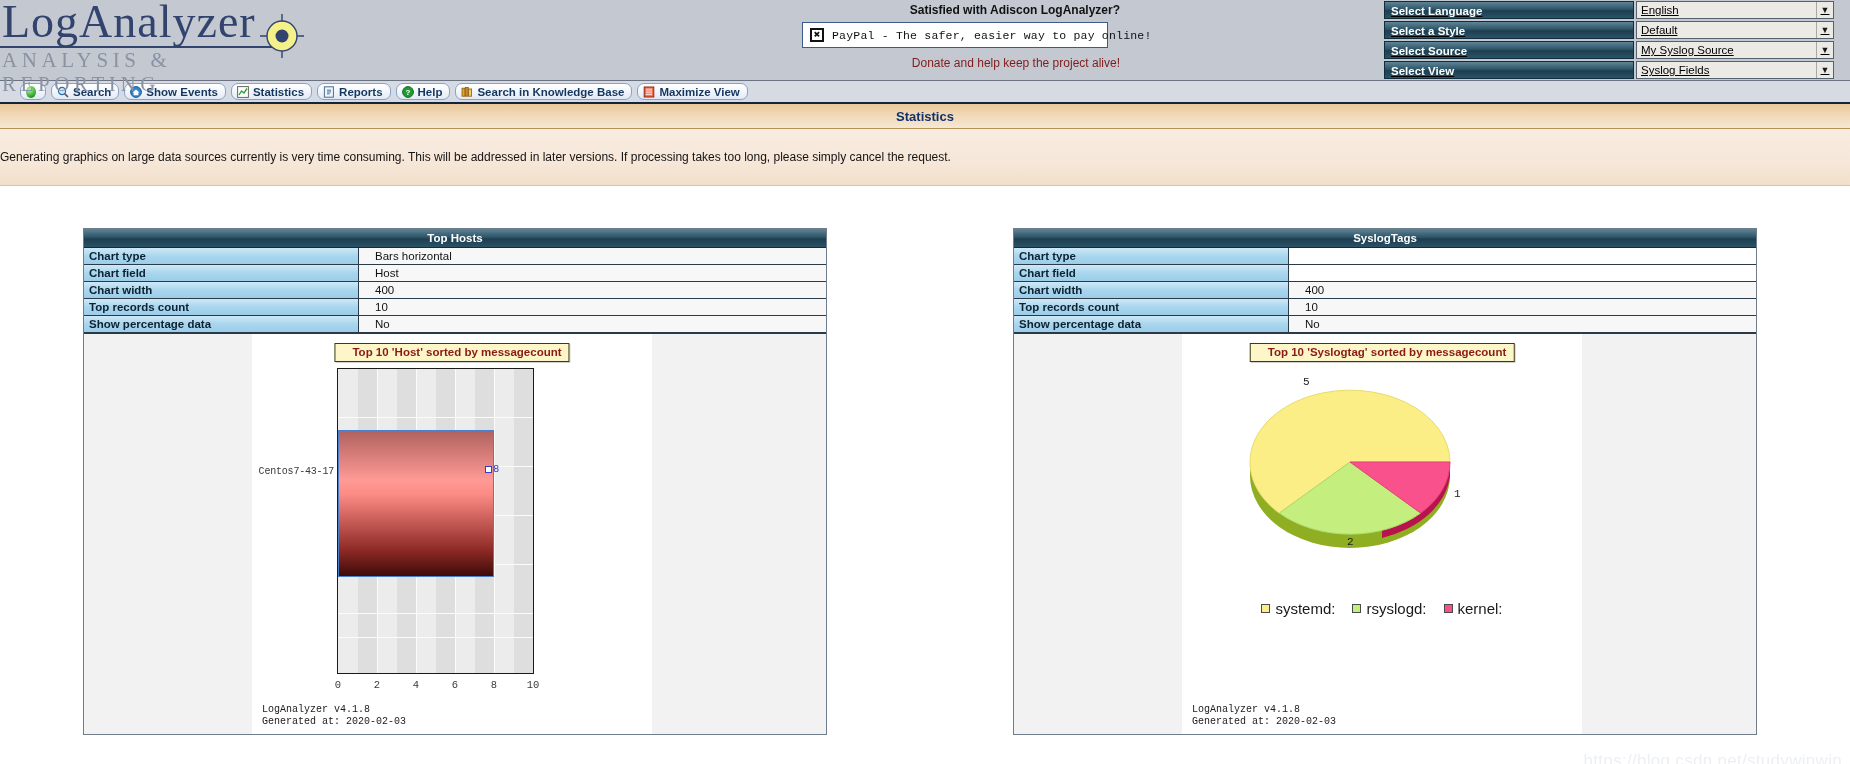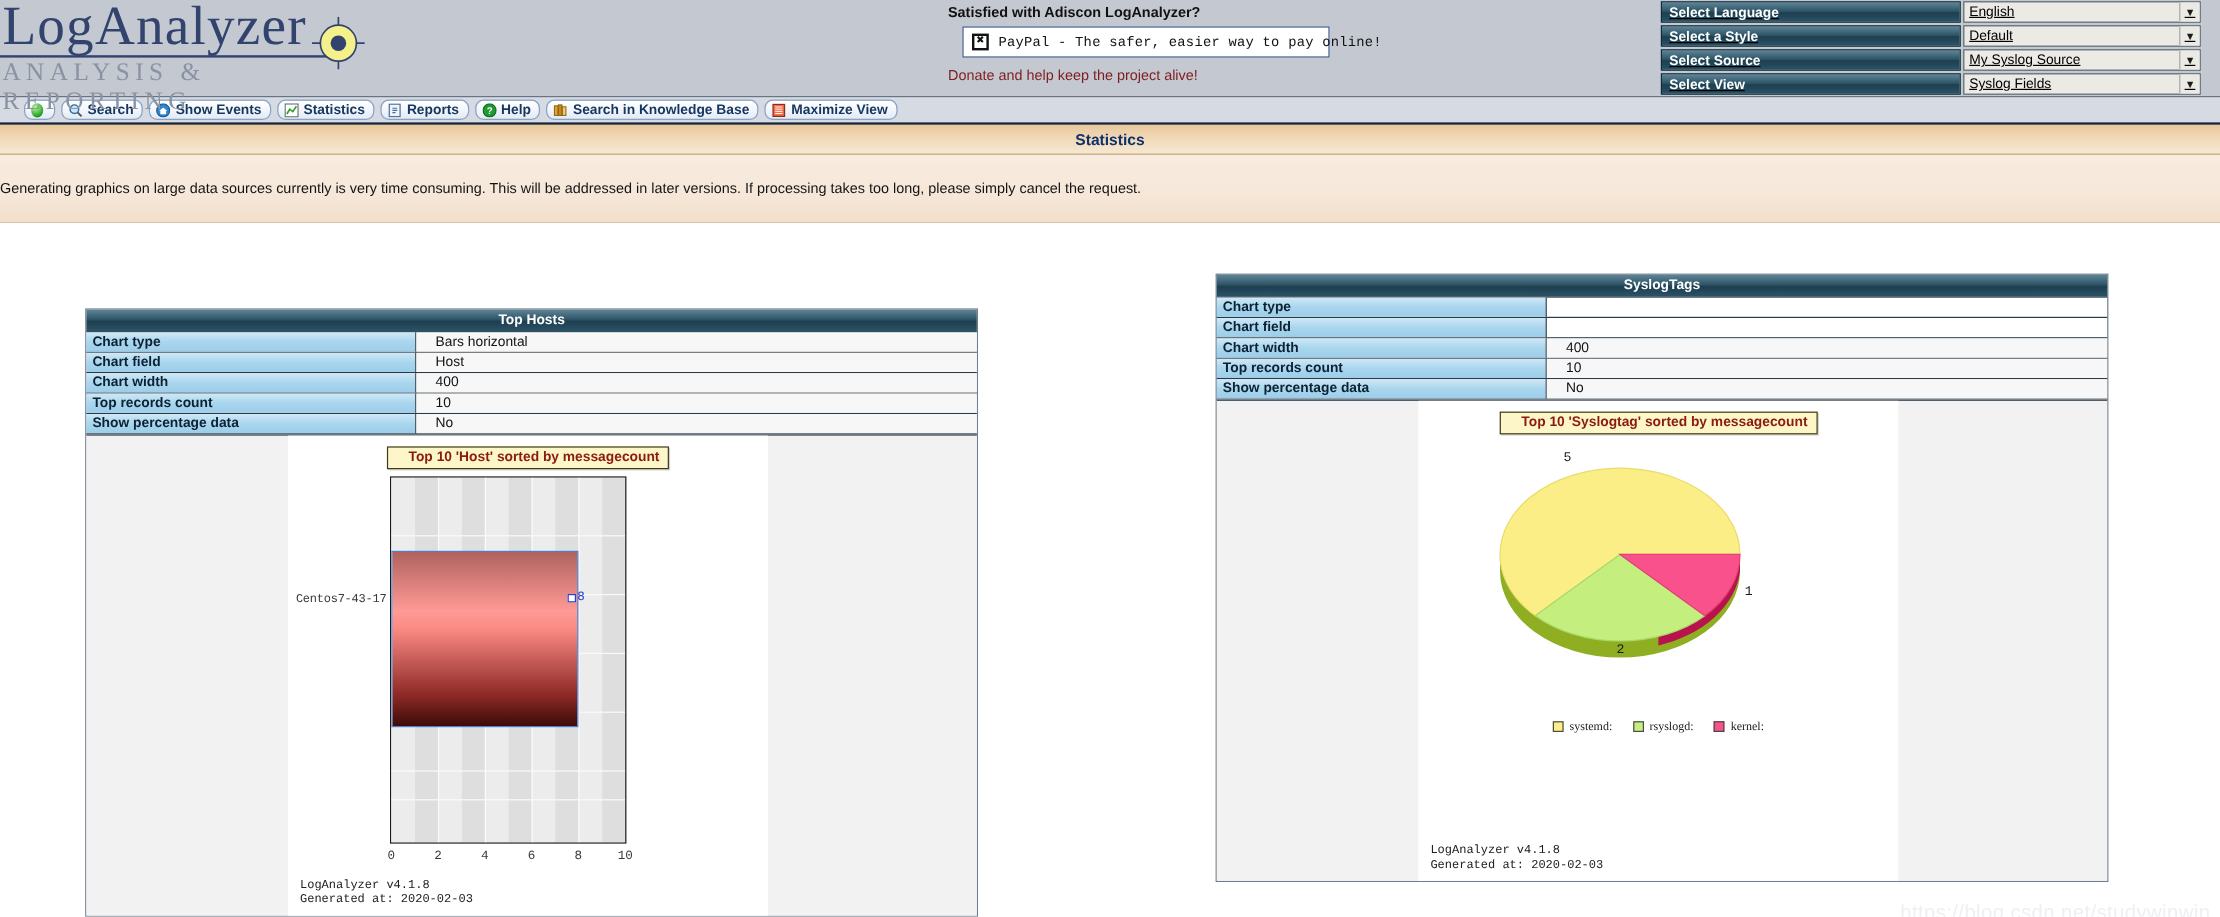--- a/index.html
+++ b/index.html
@@ -28,21 +28,21 @@
     font-family:"Liberation Serif",serif;
     font-size:21px;letter-spacing:4.6px;color:#8a93a3;
     line-height:24px;padding-left:2px;
   }
   .logo-target{
     position:absolute;left:260px;top:16px;width:44px;height:44px;
   }
 
   
   .donate{
-    position:absolute;left:790px;top:3px;width:330px;text-align:left;
+    position:absolute;left:790px;top:3px;width:330px;text-align:right;
   }
   .donate-q{font-size:12px;font-weight:bold;color:#111;line-height:15px;}
   .paypal-box{
     margin:4px auto 0 auto;width:306px;height:26px;
     background:#ffffff;border:1px solid #3d5a8a;
     display:flex;align-items:center;box-sizing:border-box;
   }
   .pp-ico{
     width:14px;height:14px;margin:0 8px 0 7px;border:2px solid #111;
     display:flex;align-items:center;justify-content:center;
@@ -113,21 +113,21 @@
     display:flex;align-items:center;
   }
   .noteband span{font-size:12px;color:#141414;}
 
   
   .content{position:relative;height:593px;background:#fff;}
   .panel{
     position:absolute;top:42px;width:742px;
     border:1px solid #6f7d8c;background:#fff;
   }
-  .panel.left{left:71px;margin-top:29px;}
+  .panel.left{left:83px;}
   .panel.right{left:1013px;}
 
   .panel-head{
     height:18px;
     background:linear-gradient(to bottom,#5f8496 0%,#2e5668 45%,#1d3f50 55%,#2b5266 100%);
     border-bottom:1px solid #0f2d3c;
     display:flex;align-items:center;justify-content:center;
   }
   .panel-head span{color:#fff;font-weight:bold;font-size:11.5px;}
 
@@ -207,21 +207,21 @@
   .pie-label{
     position:absolute;font-family:"Liberation Mono",monospace;
     font-size:11px;color:#1a1a1a;
   }
   .pie-legend{
     position:absolute;left:0;right:0;top:266px;
     display:flex;align-items:center;justify-content:center;gap:17px;
   }
   .leg-item{display:flex;align-items:center;gap:5px;}
   .leg-sw{width:9px;height:9px;border:1px solid #4a4a4a;box-sizing:border-box;}
-  .leg-tx{font-size:10px;color:#1a1a1a;font-family:Liberation Serif, serif;}
+  .leg-tx{font-size:15px;color:#1a1a1a;font-family:Liberation Sans, sans-serif;}
 
   .chart-foot{
     position:absolute;left:10px;bottom:6px;
     font-family:"Liberation Mono",monospace;font-size:10px;color:#202020;
     line-height:12px;white-space:pre-line;
   }
 
   .watermark{
     position:absolute;right:8px;bottom:8px;
     font-size:17px;color:#edeff3;letter-spacing:.3px;

